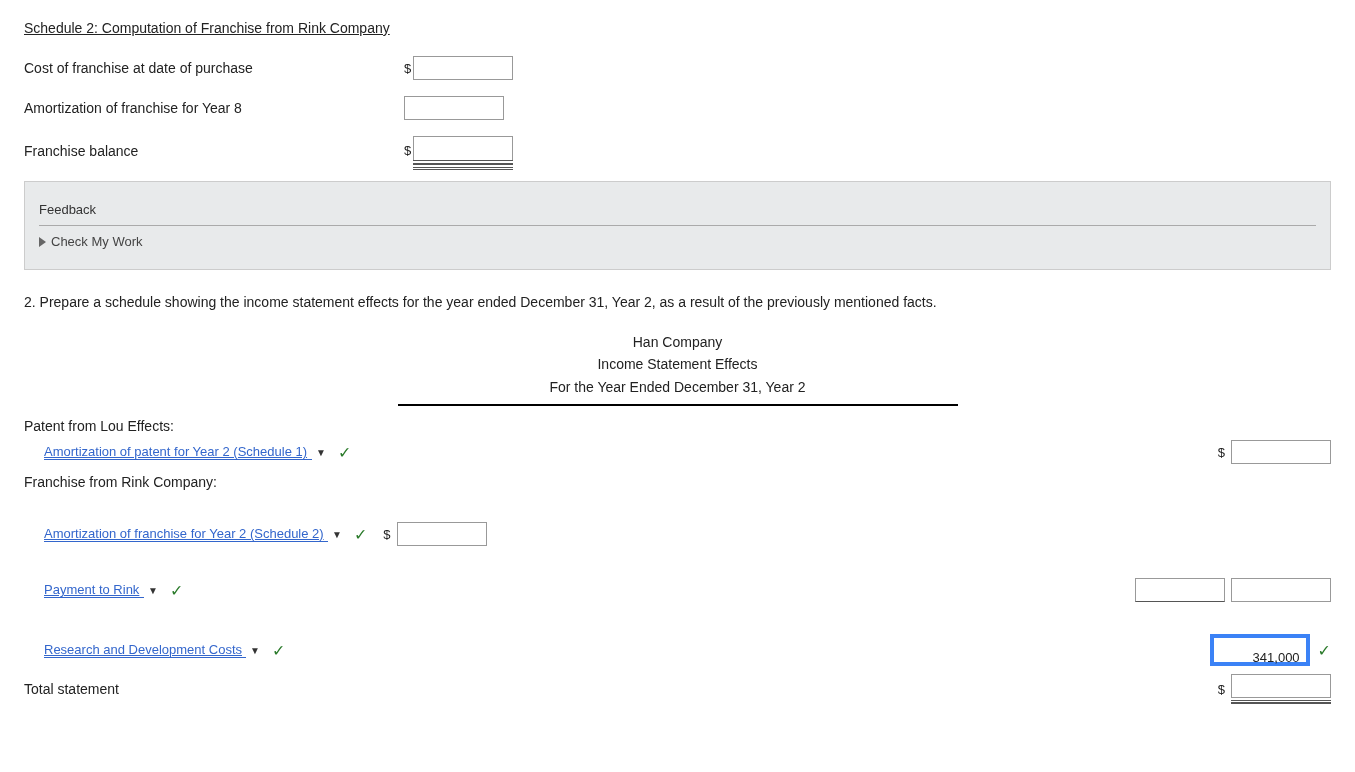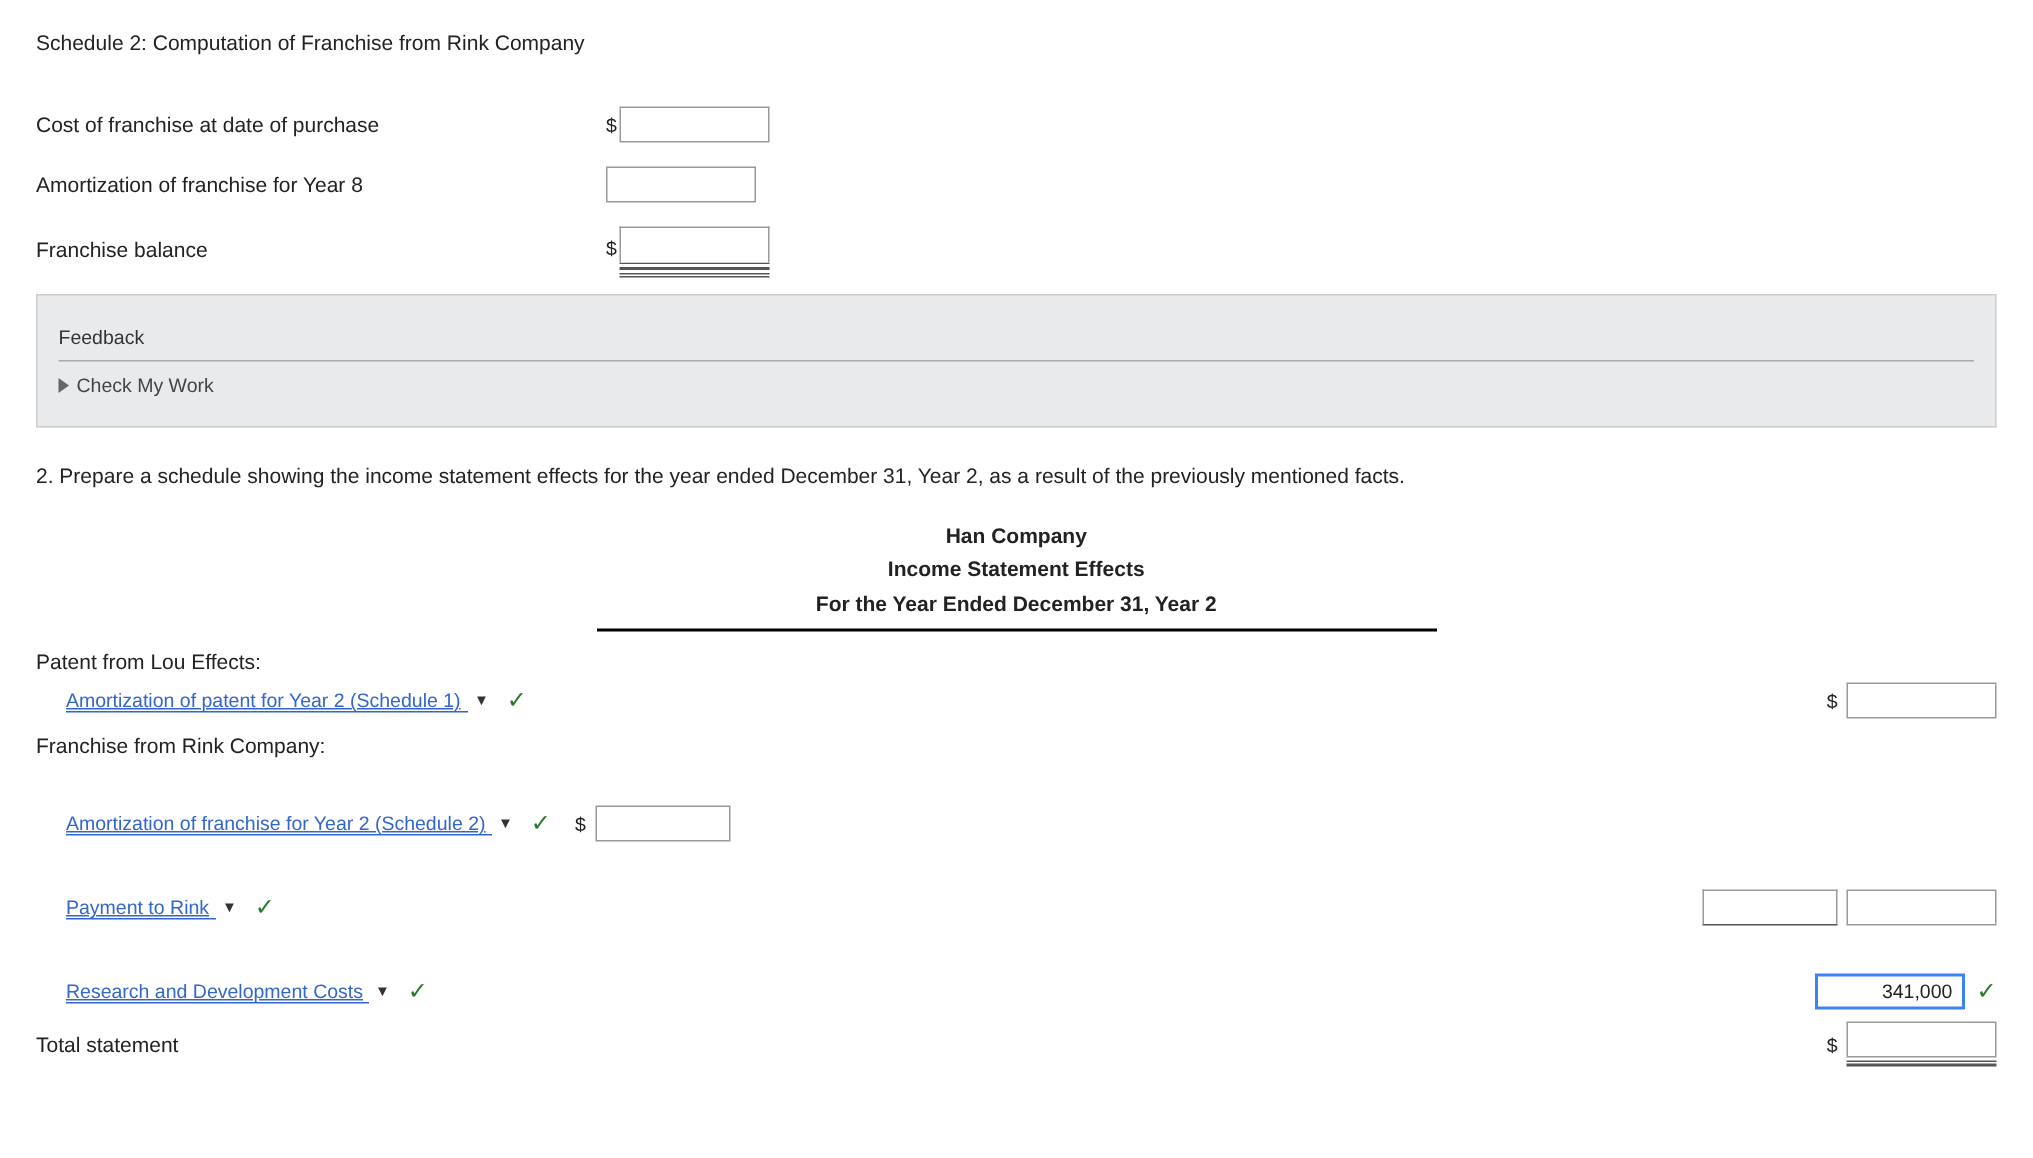--- a/index.html
+++ b/index.html
@@ -6,21 +6,22 @@
     body {
       font-family: Arial, sans-serif;
       font-size: 14px;
       background: #fff;
       color: #222;
       padding: 20px 24px;
     }
 
     .section-title {
       font-size: 14px;
-      margin-bottom: 35px;
+      margin-bottom: 20px;
+      text-decoration: underline;
     }
 
     .form-row {
       display: flex;
       align-items: center;
       margin-bottom: 16px;
     }
 
     .form-label {
       flex: 0 0 380px;
@@ -100,21 +101,21 @@
       margin-bottom: 18px;
       line-height: 1.5;
     }
 
     .company-header {
       text-align: center;
       margin-bottom: 6px;
     }
     .company-header p {
       font-size: 14px;
-      font-weight: bold;
+      font-weight: normal;
       line-height: 1.6;
     }
 
     .header-underline {
       border: none;
       border-bottom: 2px solid #000;
       width: 560px;
       margin: 0 auto 12px auto;
     }
 
@@ -181,24 +182,24 @@
       padding: 2px 4px;
     }
 
     .total-row {
       display: flex;
       align-items: center;
       margin-top: 6px;
     }
 
     .value-display {
-      border: 2px solid #3b82f6;
+      border: 4px solid #3b82f6;
       height: 24px;
       font-size: 13px;
-      padding: 2px 6px;
+      padding: 12px 6px;
       width: 100px;
       text-align: right;
     }
 
     .patent-row-container {
       margin-left: 20px;
       display: flex;
       align-items: center;
       gap: 8px;
       margin-bottom: 10px;

